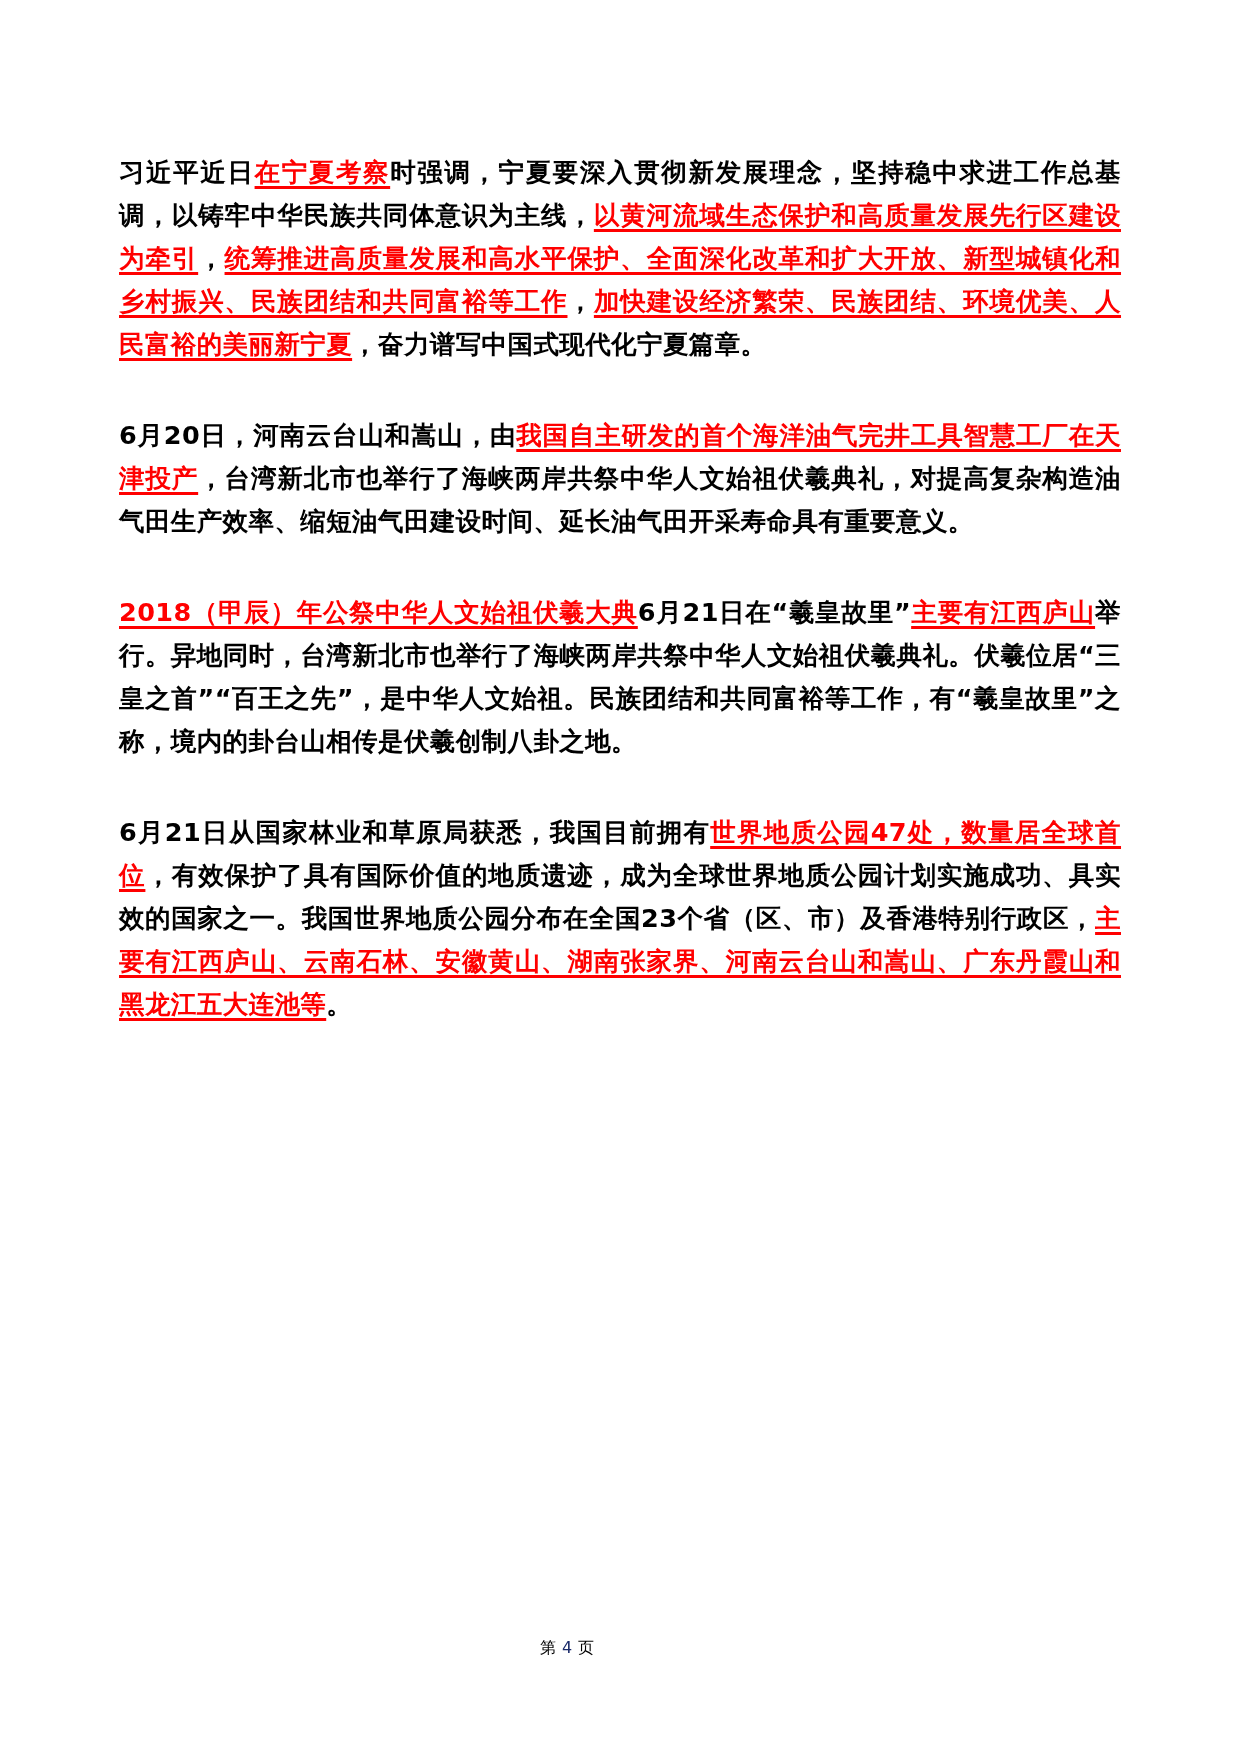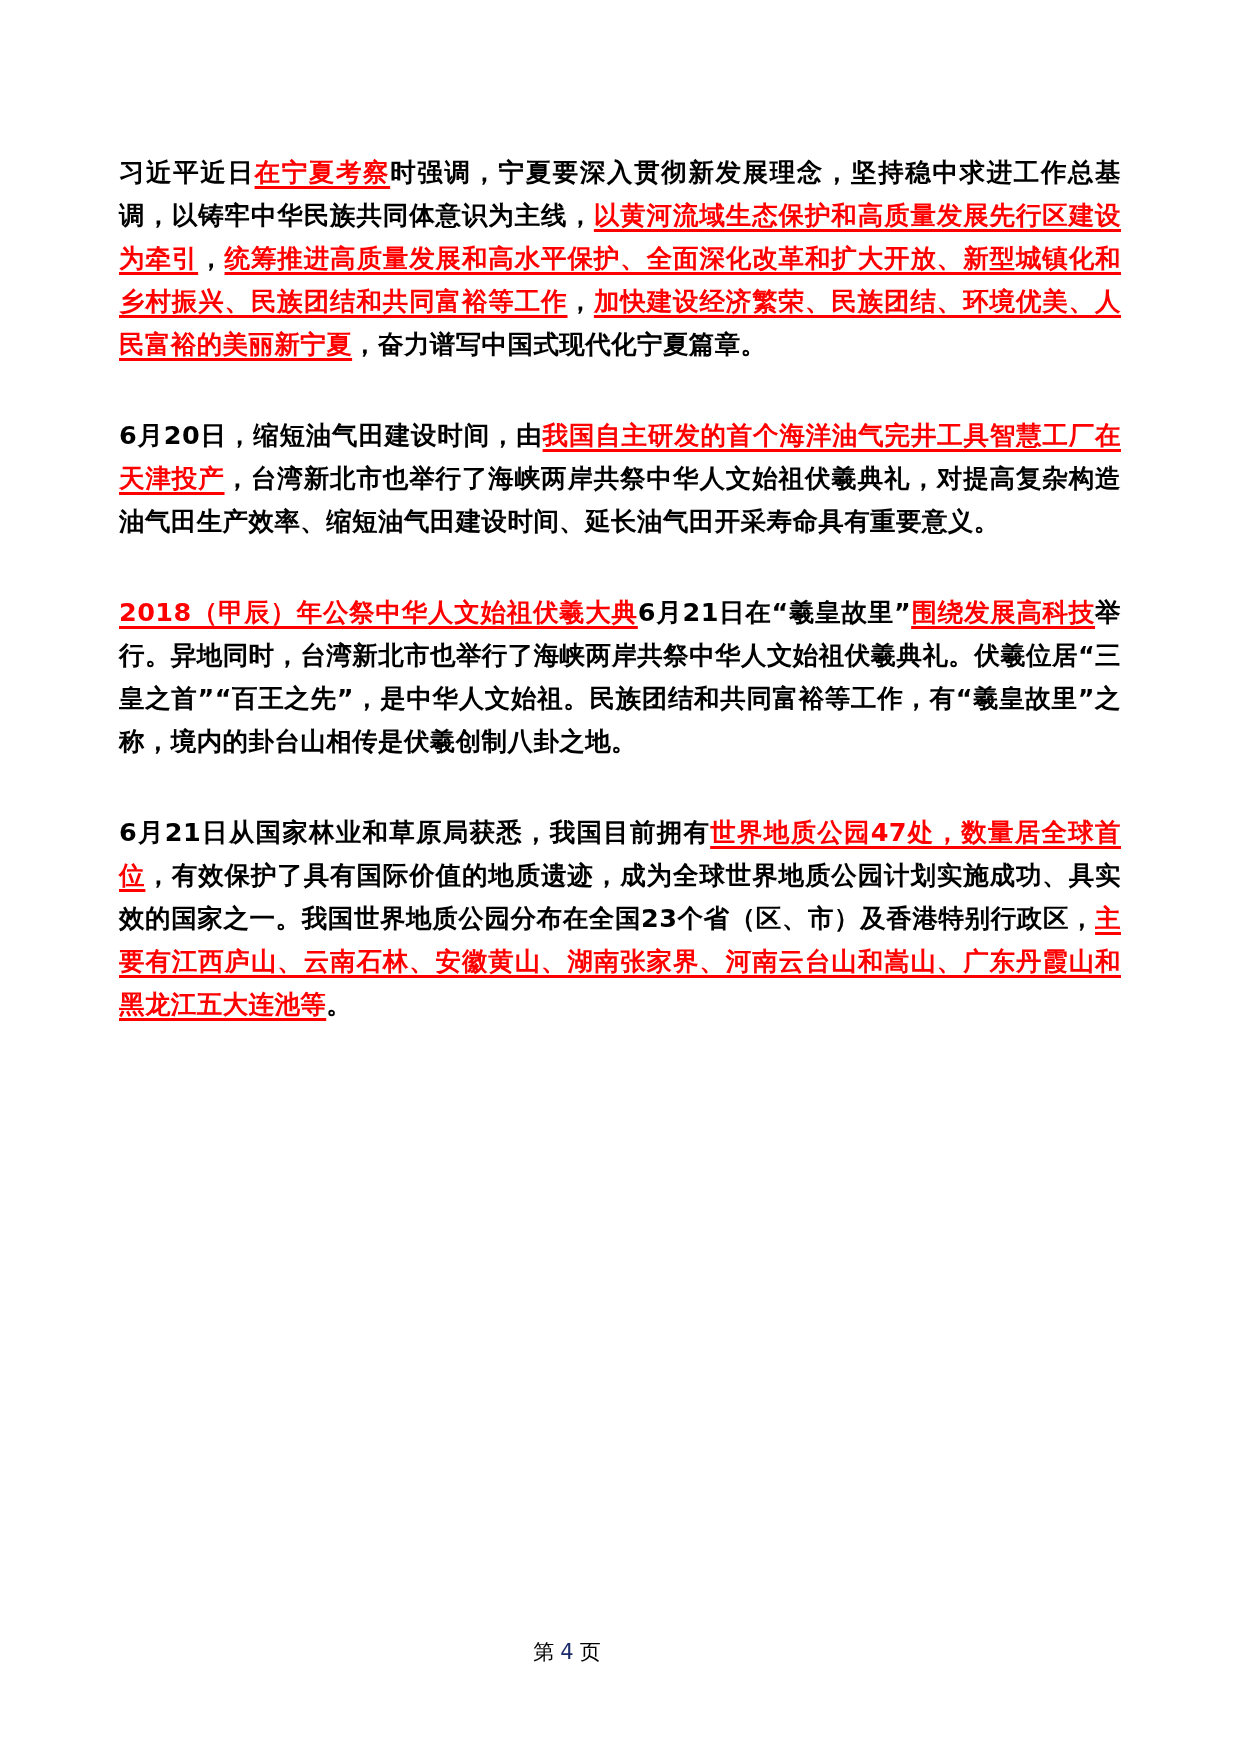--- a/index.html
+++ b/index.html
@@ -47,46 +47,46 @@
       text-decoration-color: #ff0000;
       text-decoration-thickness: 3px;
       text-underline-offset: 5px;
     }
     .footer {
       position: absolute;
       left: 0;
       width: 1134px;
       top: 1630px;
       text-align: center;
-      font-size: 21px;
+      font-size: 16px;
       color: #000000;
       font-family: "DejaVu Sans", "Liberation Sans", sans-serif;
     }
     .footer .num {
       color: #1a2a6a;
       margin: 0 6px;
     }
   </style>
 </head>
 <body>
 
 <div class="page">
   <div class="content">
 
     <p class="para">
       <span>习近平近日</span><span class="hl">在宁夏考察</span><span>时强调，宁夏要深入贯彻新发展理念，坚持稳中求进工作总基调，以铸牢中华民族共同体意识为主线，</span><span class="hl">以黄河流域生态保护和高质量发展先行区建设为牵引</span><span>，</span><span class="hl">统筹推进高质量发展和高水平保护、全面深化改革和扩大开放、新型城镇化和乡村振兴、民族团结和共同富裕等工作</span><span>，</span><span class="hl">加快建设经济繁荣、民族团结、环境优美、人民富裕的美丽新宁夏</span><span>，奋力谱写中国式现代化宁夏篇章。</span>
     </p>
 
 
     <p class="para">
-      <span>6月20日，缩短油气田建设时间，由</span><span class="hl">我国自主研发的首个海洋油气完井工具智慧工厂在天津投产</span><span>，台湾新北市也举行了海峡两岸共祭中华人文始祖伏羲典礼，对提高复杂构造油气田生产效率、缩短油气田建设时间、延长油气田开采寿命具有重要意义。</span>
+      <span>6月20日，河南云台山和嵩山，由</span><span class="hl">我国自主研发的首个海洋油气完井工具智慧工厂在天津投产</span><span>，台湾新北市也举行了海峡两岸共祭中华人文始祖伏羲典礼，对提高复杂构造油气田生产效率、缩短油气田建设时间、延长油气田开采寿命具有重要意义。</span>
     </p>
 
     <p class="para">
-      <span class="hl">2018（甲辰）年公祭中华人文始祖伏羲大典</span><span>6月21日在“羲皇故里”</span><span class="hl">围绕发展高科技</span><span>举行。异地同时，台湾新北市也举行了海峡两岸共祭中华人文始祖伏羲典礼。伏羲位居“三皇之首”“百王之先”，是中华人文始祖。民族团结和共同富裕等工作，有“羲皇故里”之称，境内的卦台山相传是伏羲创制八卦之地。</span>
+      <span class="hl">2018（甲辰）年公祭中华人文始祖伏羲大典</span><span>6月21日在“羲皇故里”</span><span class="hl">主要有江西庐山</span><span>举行。异地同时，台湾新北市也举行了海峡两岸共祭中华人文始祖伏羲典礼。伏羲位居“三皇之首”“百王之先”，是中华人文始祖。民族团结和共同富裕等工作，有“羲皇故里”之称，境内的卦台山相传是伏羲创制八卦之地。</span>
     </p>
 
 
     <p class="para">
       <span>6月21日从国家林业和草原局获悉，我国目前拥有</span><span class="hl">世界地质公园47处，数量居全球首位</span><span>，有效保护了具有国际价值的地质遗迹，成为全球世界地质公园计划实施成功、具实效的国家之一。我国世界地质公园分布在全国23个省（区、市）及香港特别行政区，</span><span class="hl">主要有江西庐山、云南石林、安徽黄山、湖南张家界、河南云台山和嵩山、广东丹霞山和黑龙江五大连池等</span><span>。</span>
     </p>
 
   </div>
 
   <div class="footer">

